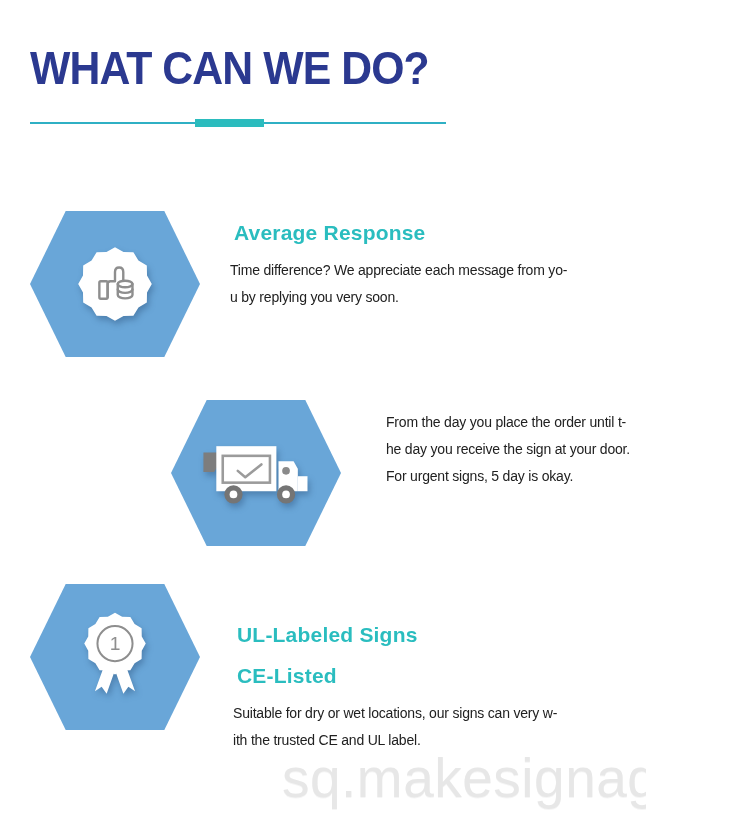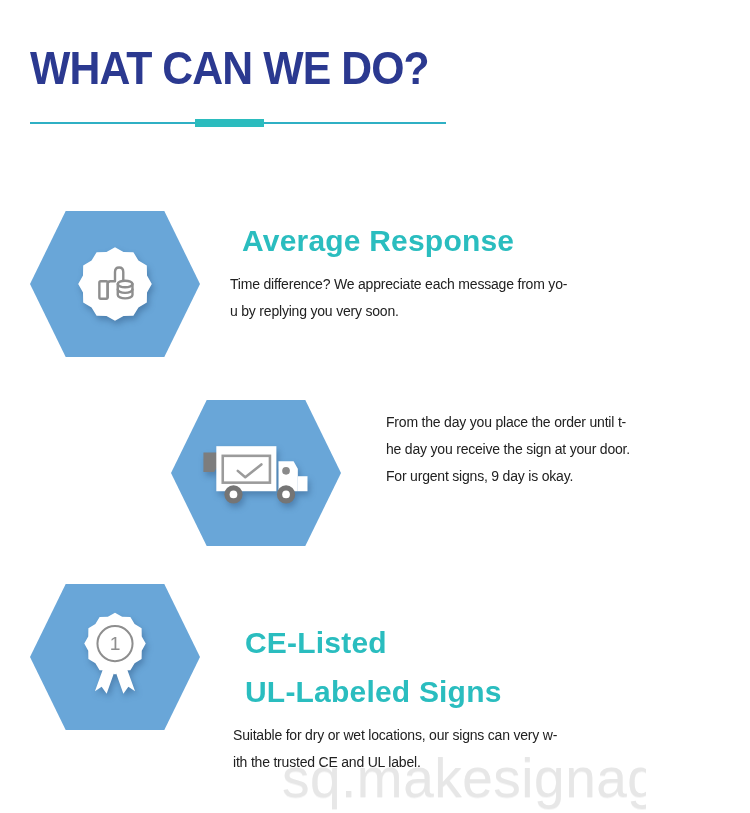--- a/index.html
+++ b/index.html
@@ -31,21 +31,21 @@
   .hex-1{left:30px;top:211px;}
   .hex-2{left:171px;top:400px;}
   .hex-3{left:30px;top:584px;}
   .badge-svg{filter:drop-shadow(2px 4px 3px rgba(30,60,100,.35));}
   
   .feature-text{position:absolute;}
   .ft-1{left:230px;top:210px;}
   .ft-2{left:386px;top:403px;}
   .ft-3{left:233px;top:612px;}
   .feature-title{
-    margin:12px;color:#2abdbf;font-size:30px;font-weight:700;
+    margin:4px;color:#2abdbf;font-size:21px;font-weight:700;
     line-height:37px;letter-spacing:.2px;white-space:nowrap;
   }
   .feature-body{
     margin:6px 0 0 0;color:#212121;font-size:14px;font-weight:400;
     line-height:27px;letter-spacing:-.2px;white-space:pre;
   }
   
   .watermark{
     position:absolute;left:282px;top:746px;
     font-size:55px;font-weight:400;color:#e7e7e7;letter-spacing:.5px;
@@ -91,36 +91,36 @@
       <rect x="94" y="40" width="9" height="14" fill="#ffffff"></rect>
       <circle cx="34" cy="57" r="8.5" fill="#757575"></circle>
       <circle cx="34" cy="57" r="3.6" fill="#ffffff"></circle>
       <circle cx="83" cy="57" r="8.5" fill="#757575"></circle>
       <circle cx="83" cy="57" r="3.6" fill="#ffffff"></circle>
     </svg>
   </div>
   <div class="feature-text ft-2">
     <p class="feature-body">From the day you place the order until t-
 he day you receive the sign at your door.
-For urgent signs, 9 day is okay.</p>
+For urgent signs, 5 day is okay.</p>
   </div>
 
   <div class="hex hex-3">
     <svg class="badge-svg" width="84" height="102" viewBox="0 0 100 122">
       <path d="M39 66 L26 102 L34 96.5 L40 105 L51 74 Z" fill="#ffffff"></path>
       <path d="M61 66 L74 102 L66 96.5 L60 105 L49 74 Z" fill="#ffffff"></path>
       <g transform="translate(50,45) scale(0.92) translate(-50,-50)">
         <polygon fill="#ffffff" points="90,50 84.8,59.3 84.6,70 75.5,75.5 70,84.6 59.3,84.8 50,90 40.7,84.8 30,84.6 24.5,75.5 15.4,70 15.2,59.3 10,50 15.2,40.7 15.4,30 24.5,24.5 30,15.4 40.7,15.2 50,10 59.3,15.2 70,15.4 75.5,24.5 84.6,30 84.8,40.7"></polygon>
       </g>
       <circle cx="50" cy="45" r="21" fill="none" stroke="#8e8e8e" stroke-width="2.4"></circle>
       <text x="50" y="53" font-size="23" fill="#8e8e8e" text-anchor="middle" font-family="Liberation Sans, DejaVu Sans, sans-serif">1</text>
     </svg>
   </div>
   <div class="feature-text ft-3">
+    <p class="feature-title">UL-Labeled Signs</p>
     <p class="feature-title">CE-Listed</p>
-    <p class="feature-title">UL-Labeled Signs</p>
     <p class="feature-body">Suitable for dry or wet locations, our signs can very w-
 ith the trusted CE and UL label.</p>
   </div>
 
   <div class="watermark">sq.makesignage.com</div>
 
 </div>
 
 </body></html>

